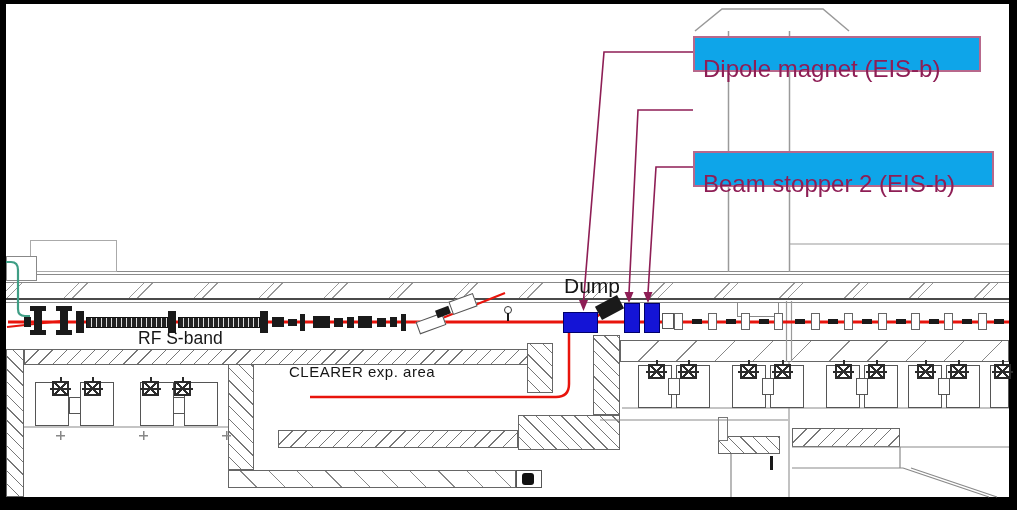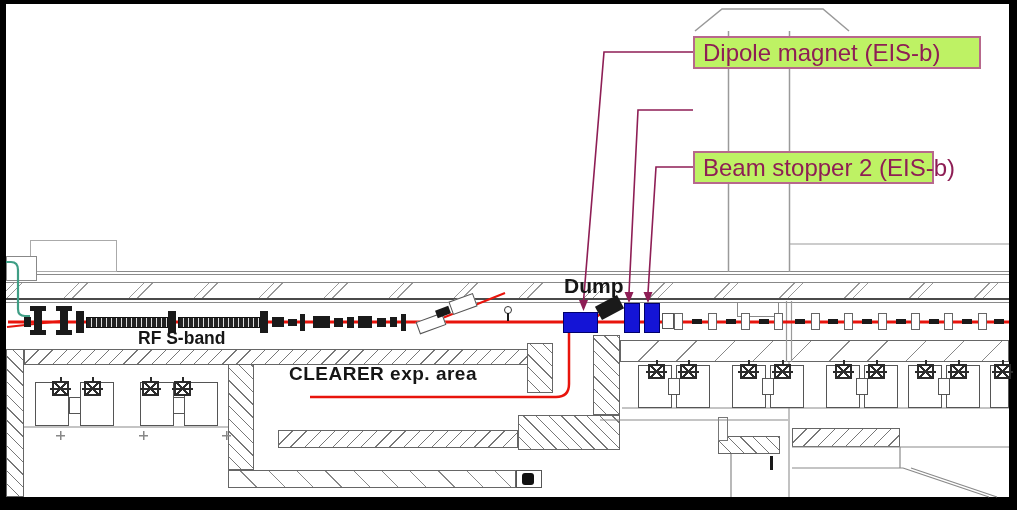--- a/index.html
+++ b/index.html
@@ -28,23 +28,23 @@
   .conn{position:absolute;border:1.5px solid #555;background:#fff;width:12px;height:17px}
   .kly{position:absolute;width:17px;height:15px;border:2px solid #2b2b2b;background-color:#fff;background-image:
        linear-gradient(45deg,transparent 44%,#2b2b2b 44% 56%,transparent 56%),
        linear-gradient(-45deg,transparent 44%,#2b2b2b 44% 56%,transparent 56%)}
   .kly::before{content:"";position:absolute;left:50%;top:-6px;width:2px;height:5px;margin-left:-1px;background:#2b2b2b}
   .kly::after{content:"";position:absolute;left:-4px;right:-4px;top:50%;height:2px;margin-top:-1px;background:#2b2b2b}
   .plus{position:absolute;width:9px;height:9px;
         background:linear-gradient(#888,#888) center/100% 1.5px no-repeat,
                    linear-gradient(#888,#888) center/1.5px 100% no-repeat}
   
-  .callout{position:absolute;height:33px;background:#bef264;border:2px solid #b7688c;color:#8e1e55;
-           font-size:24px;line-height:29px;padding:0 8px;white-space:nowrap}
-  .lbl{position:absolute;color:#161616;font-weight:bold;white-space:nowrap}
+  .callout{position:absolute;height:33px;background:#0ea5e9;border:2px solid #b7688c;color:#8e1e55;
+           font-size:24px;line-height:29px;padding:16px 8px;white-space:nowrap}
+  .lbl{position:absolute;color:#161616;font-weight:normal;white-space:nowrap}
   svg{position:absolute;left:0;top:0;pointer-events:none}
 </style>
 </head>
 <body>
 
 <div id="page">
   <div id="paper"></div>
 
   <div class="abs hpair" style="left:6px;top:282px;width:1003px;height:16px"></div>
   <div class="abs" style="left:6px;top:298px;width:1003px;height:2px;background:#4a4a4a"></div>
@@ -190,17 +190,17 @@
   <div class="cab" style="left:946px;top:365px;height:43px"></div>
   <div class="conn" style="left:938px;top:378px"></div>
   <div class="kly" style="left:917px;top:364px"></div>
   <div class="kly" style="left:950px;top:364px"></div>
   <div class="cab" style="left:990px;top:365px;height:43px;width:19px"></div>
   <div class="kly" style="left:994px;top:364px"></div>
   <div class="cd" style="left:770px;top:456px;width:3px;height:14px"></div>
 
   <div class="lbl" style="left:564px;top:274px;font-size:21px">Dump</div>
   <div class="lbl" style="left:138px;top:328px;font-size:17.5px">RF S-band</div>
-  <div class="lbl" style="left:289px;top:363px;font-size:19px;letter-spacing:.5px">CLEARER exp. area</div>
+  <div class="lbl" style="left:289px;top:363px;font-size:15px;letter-spacing:.5px">CLEARER exp. area</div>
 
   <div class="callout" style="left:693px;top:36px;width:288px"><span>Dipole magnet (EIS-b)</span></div>
-  <div class="callout" style="left:693px;top:151px;width:241px"><span>Beam stopper 2 (EIS-b)</span></div>
+  <div class="callout" style="left:693px;top:151px;width:301px"><span>Beam stopper 2 (EIS-b)</span></div>
 </div>
 
 </body></html>

